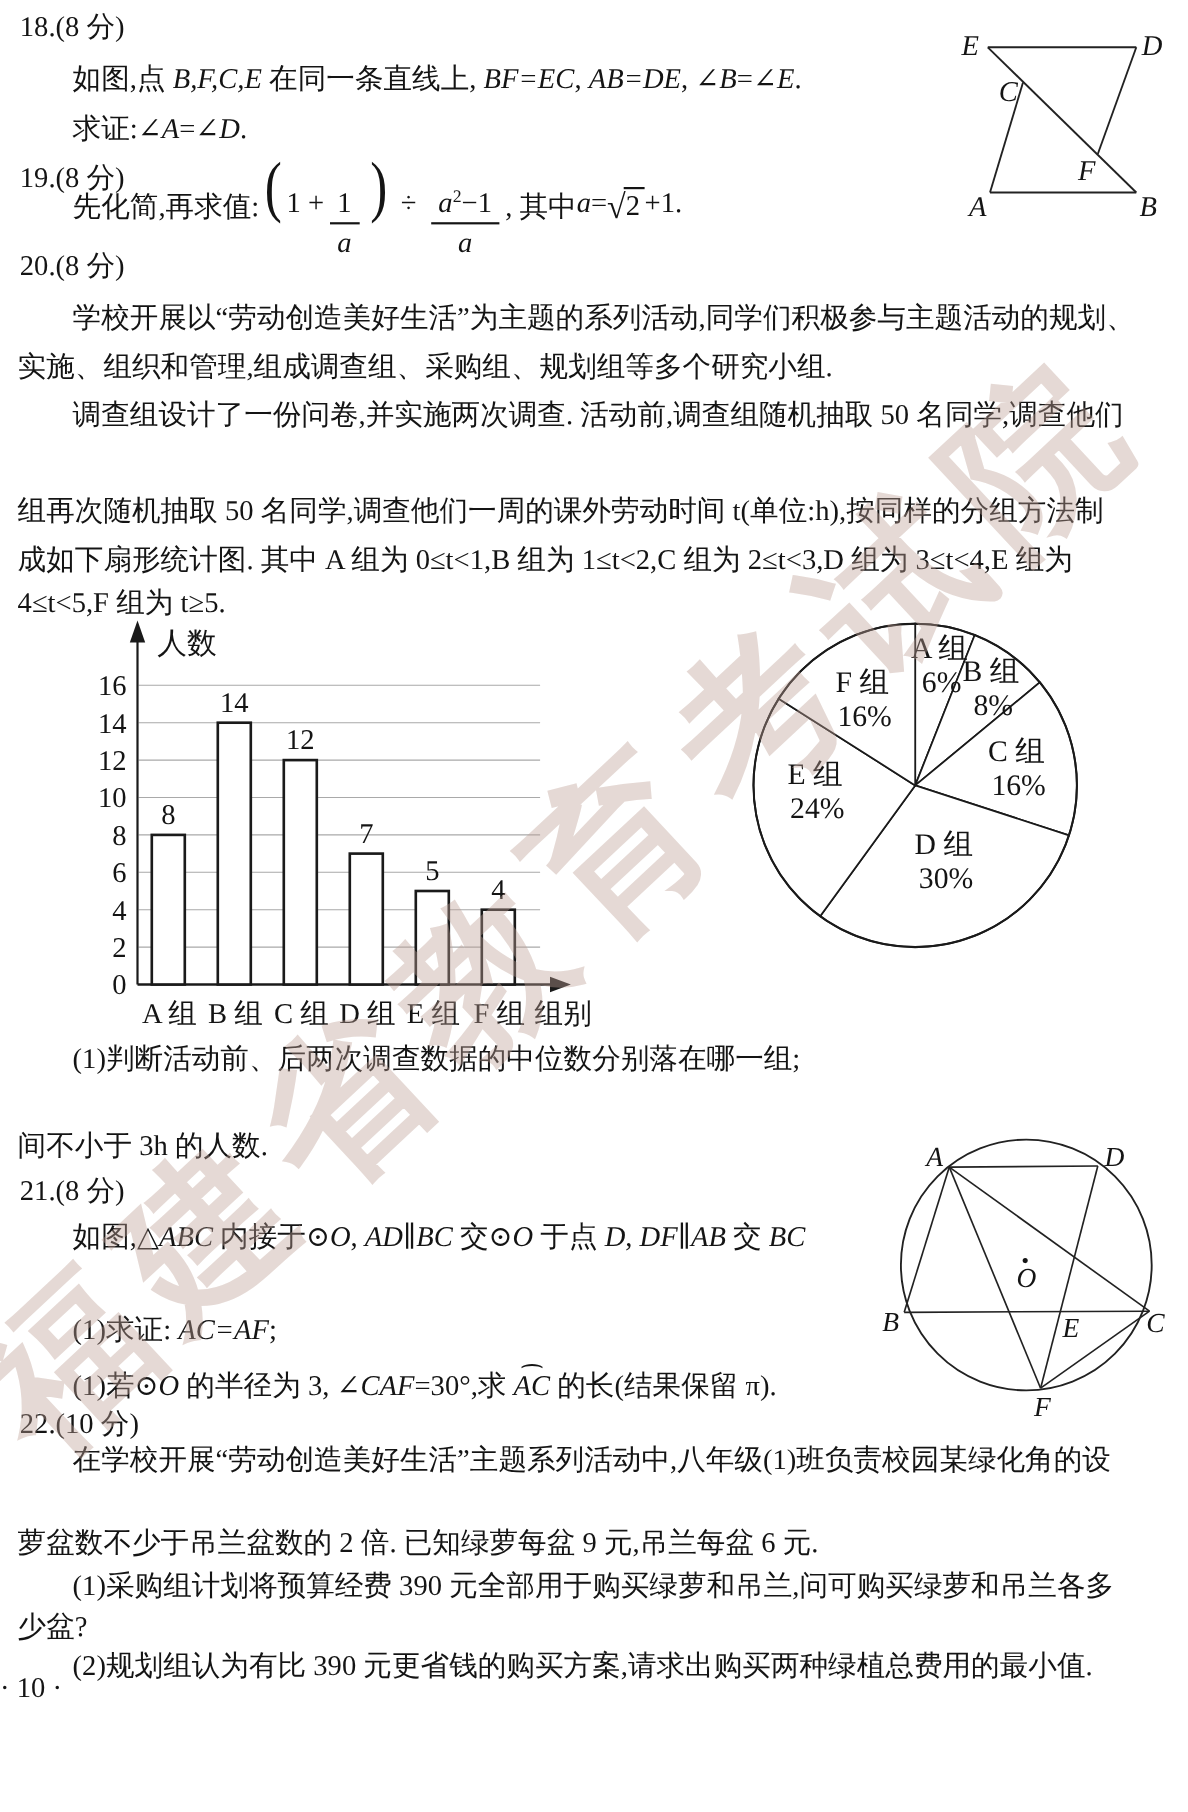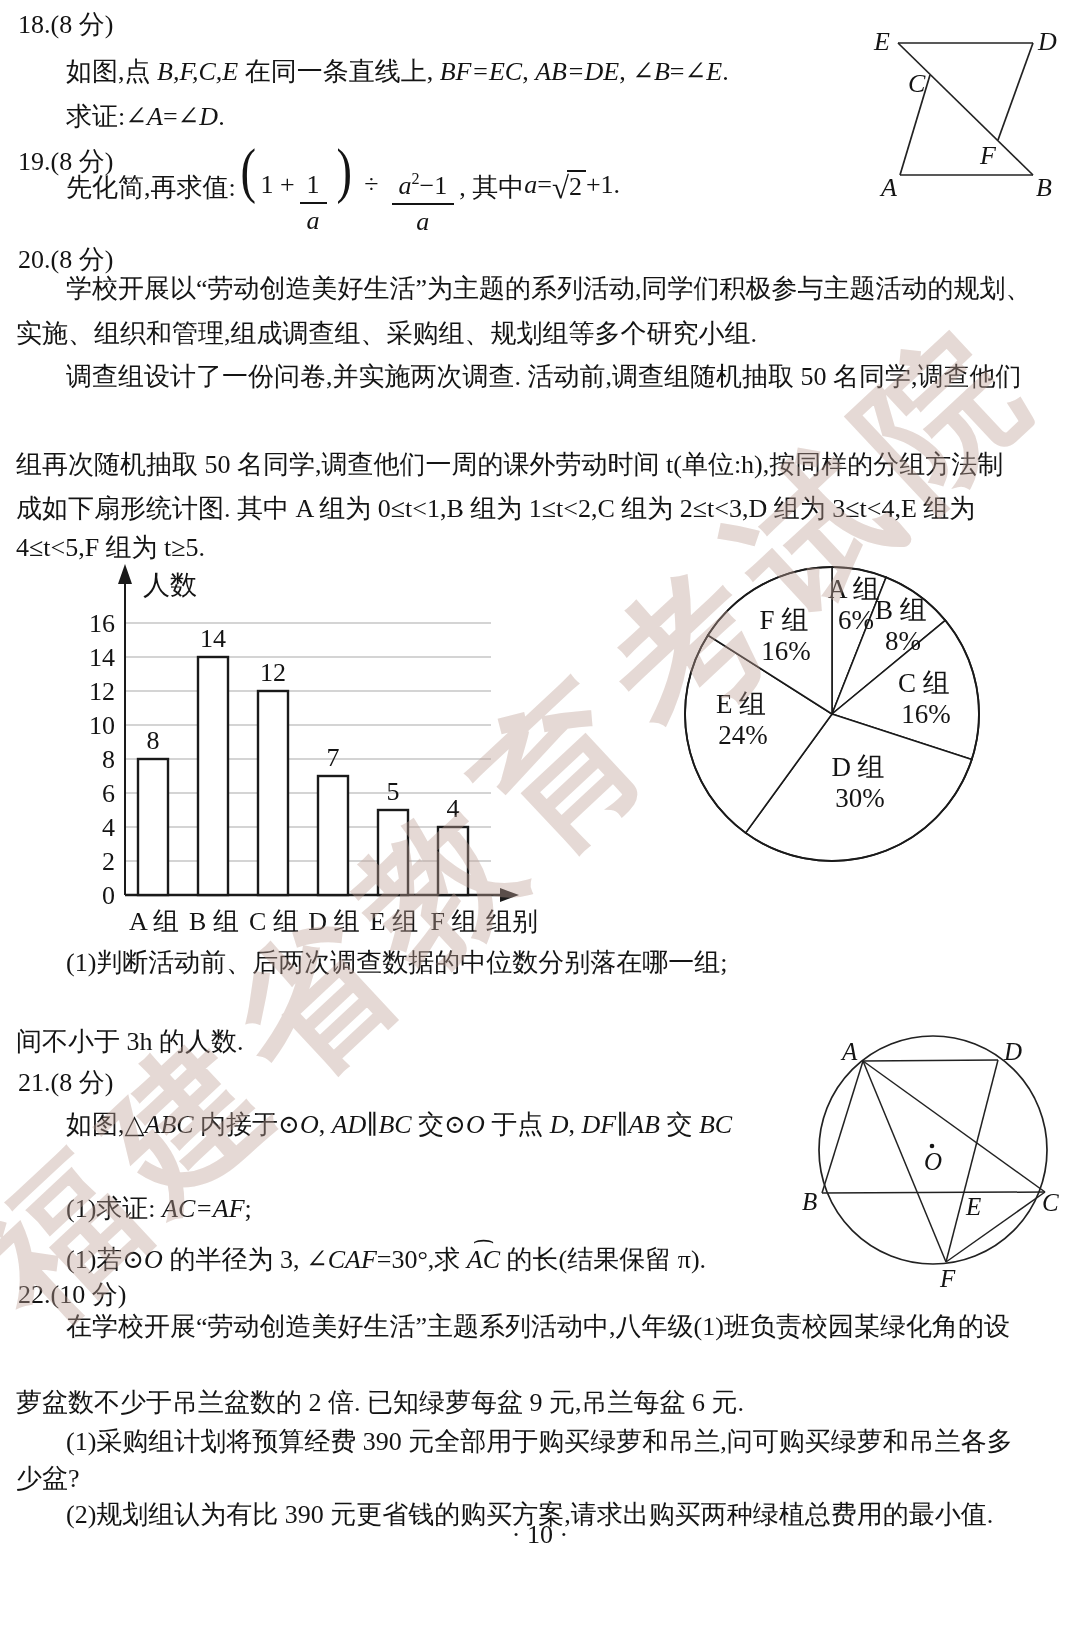--- a/index.html
+++ b/index.html
@@ -14,21 +14,21 @@
   .frac .fden{padding-top:2px;}
   .paren{font-size:62px;font-weight:400;line-height:0;padding:0 2px 8px;transform:scaleX(.75);}
   .rootsign{font-size:31px;margin-right:-2px;}
   .radicand{border-top:2px solid #141414;padding:0 4px 0 2px;}
   .arcwrap{position:relative;display:inline-block;}
   .archat{position:absolute;left:0;right:0;top:-17px;text-align:center;font-size:22px;letter-spacing:0;transform:scaleX(1.6);}
   .watermark{position:absolute;left:-10px;top:1150px;width:1600px;transform:rotate(-43deg);
              transform-origin:60px 50%;font-size:150px;letter-spacing:22px;font-weight:bold;
              color:rgba(190,160,150,0.40);z-index:6;pointer-events:none;white-space:nowrap;}
   .figure{position:absolute;}
-  .footer{position:absolute;left:0;top:1520px;width:1080px;text-align:center;font-size:26px;}
+  .footer{position:absolute;left:0;top:1520px;width:1080px;text-align:left;font-size:26px;}
   svg text{font-family:"Liberation Serif","DejaVu Serif",serif;}
 </style>
 </head>
 <body>
 
 <div class="page">
 
   <div class="watermark">福建省教育考试院</div>
 
   <div class="ln" style="left:18px;top:8px">18.(8 分)</div>
@@ -71,21 +71,21 @@
       <span class="fden it">a</span>
     </span>
     <span>, 其中 </span>
     <span class="it">a</span>
     <span> = </span>
     <span class="rootsign">√</span>
     <span class="radicand">2</span>
     <span>+1.</span>
   </div>
 
-  <div class="ln" style="left:18px;top:243px">20.(8 分)</div>
+  <div class="ln" style="left:18px;top:225px">20.(8 分)</div>
   <div class="ln" style="left:66px;top:272px">学校开展以“劳动创造美好生活”为主题的系列活动,同学们积极参与主题活动的规划、</div>
   <div class="ln" style="left:16px;top:317px">实施、组织和管理,组成调查组、采购组、规划组等多个研究小组.</div>
   <div class="ln" style="left:66px;top:360px">调查组设计了一份问卷,并实施两次调查. 活动前,调查组随机抽取 50 名同学,调查他们</div>
   <div class="ln" style="left:16px;top:448px">组再次随机抽取 50 名同学,调查他们一周的课外劳动时间 t(单位:h),按同样的分组方法制</div>
   <div class="ln" style="left:16px;top:492px">成如下扇形统计图. 其中 A 组为 0≤t&lt;1,B 组为 1≤t&lt;2,C 组为 2≤t&lt;3,D 组为 3≤t&lt;4,E 组为</div>
   <div class="ln" style="left:16px;top:531px">4≤t&lt;5,F 组为 t≥5.</div>
 
   <div class="figure" style="left:63px;top:558px">
     <svg id="bar-svg" width="495" height="395">
         <line x1="63" y1="303" x2="428" y2="303" stroke="#a9a9a9" stroke-width="1"></line>

